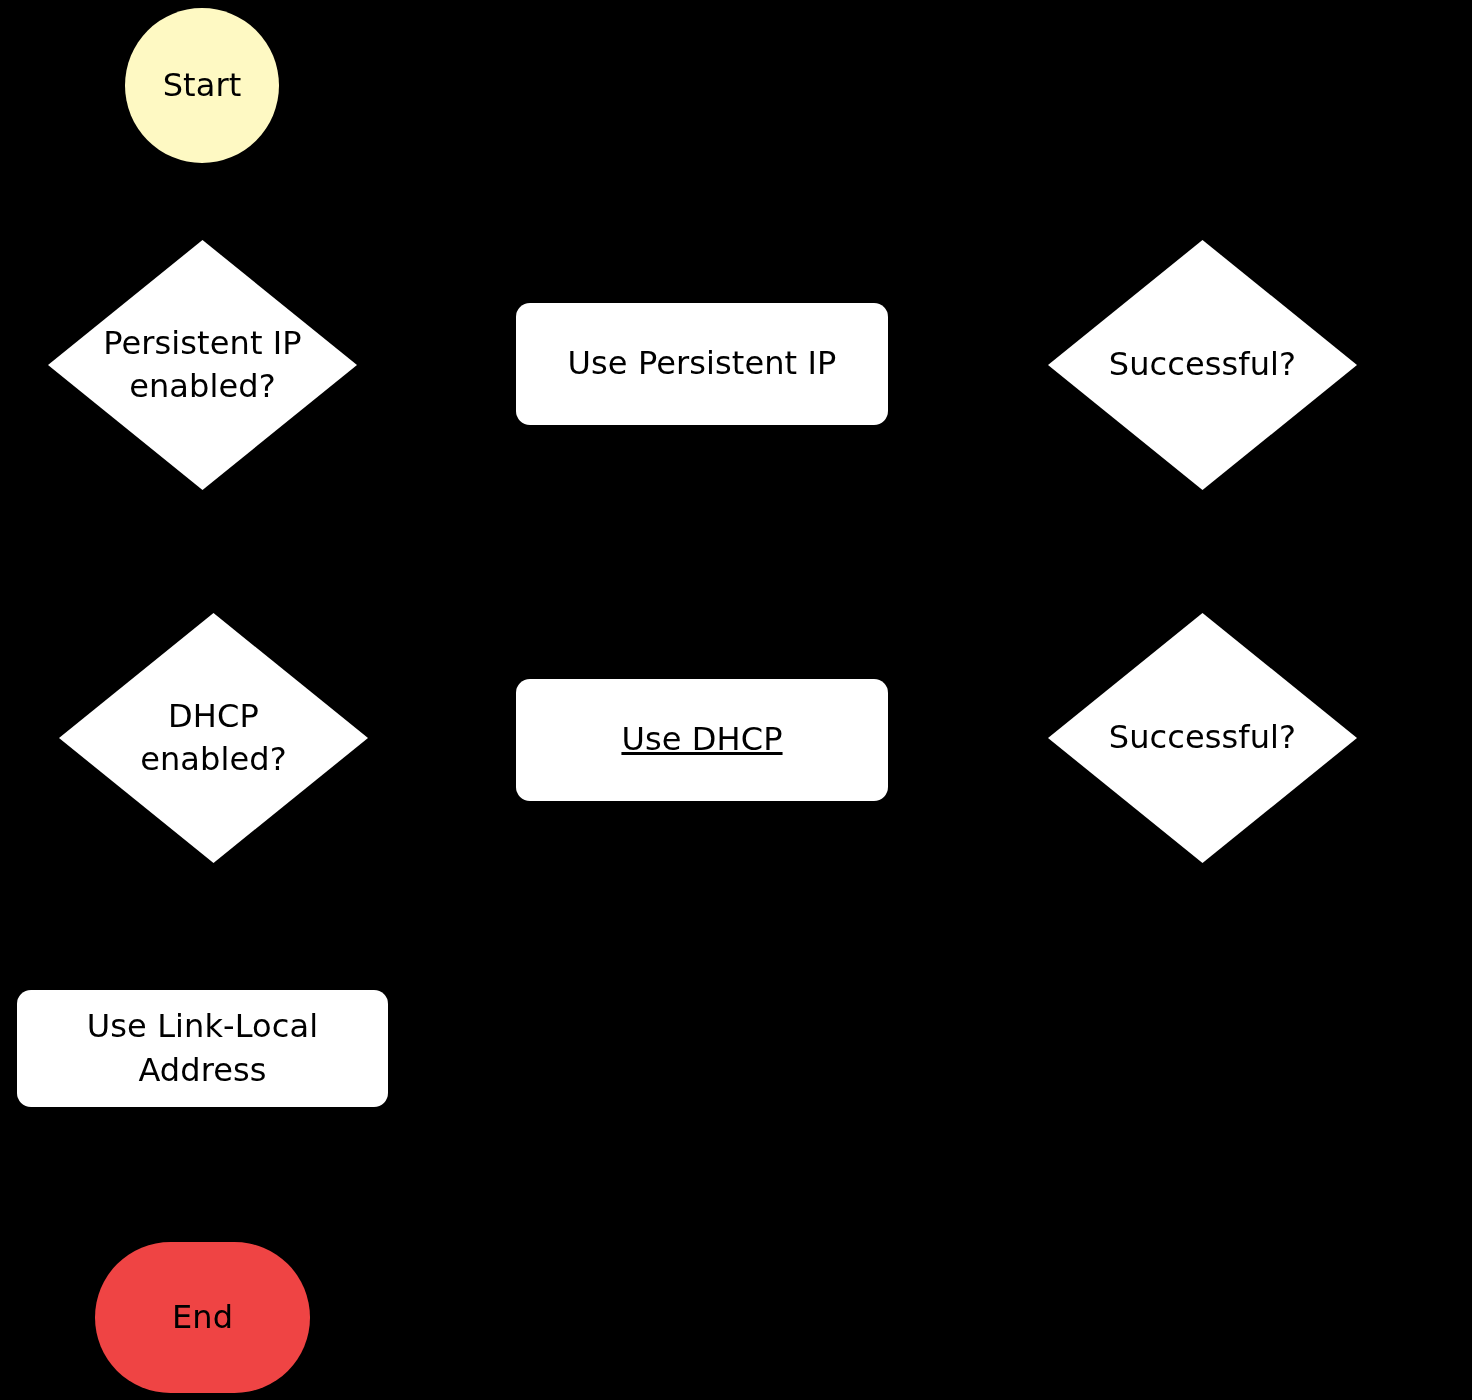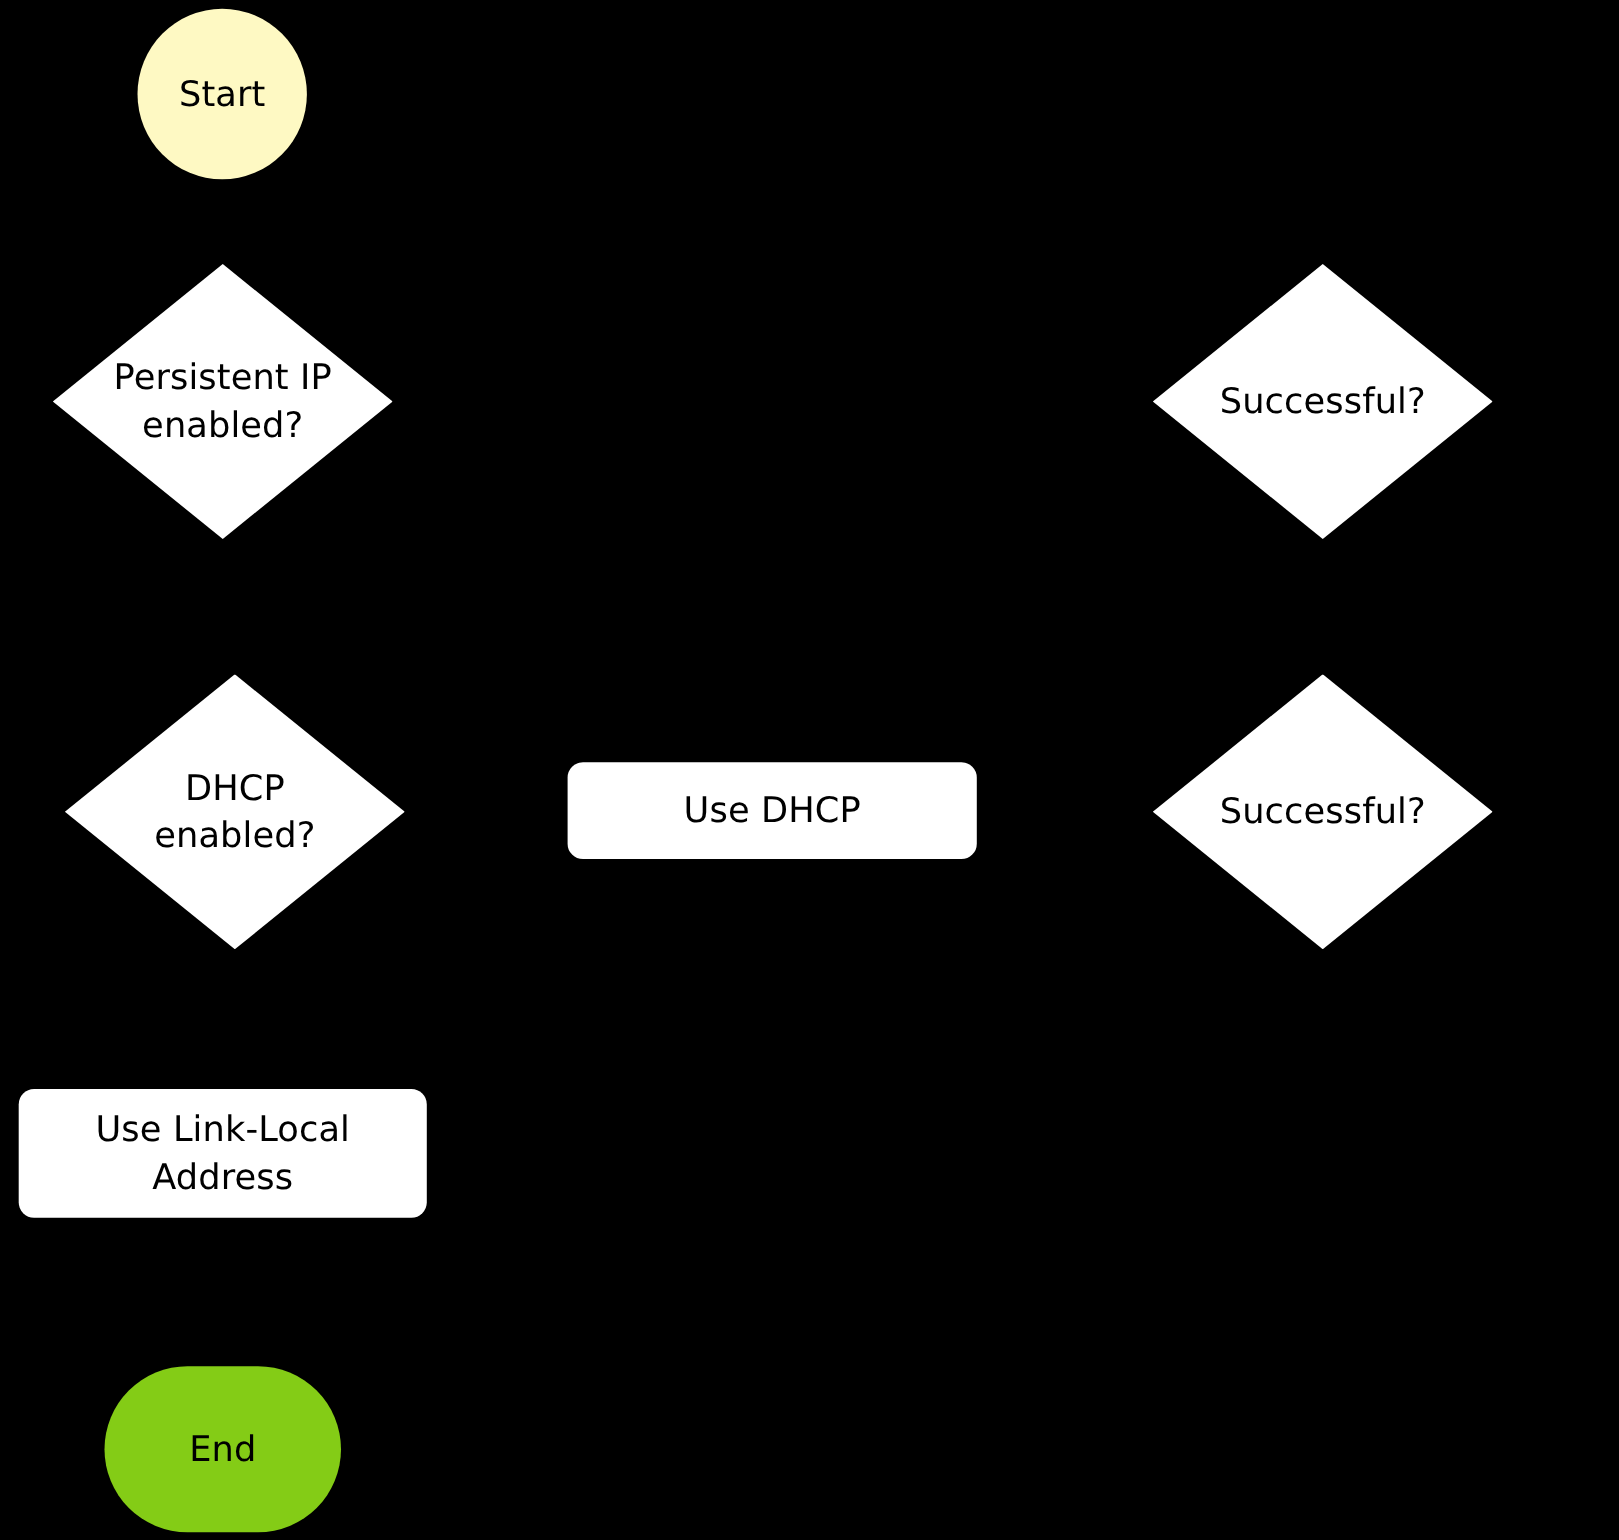--- a/index.html
+++ b/index.html
@@ -31,21 +31,21 @@
   }
 
   
   .node-circle {
     background: #fef9c3;
     border-radius: 50%;
   }
 
   
   .node-stadium {
-    background: #84cc16;
+    background: #ef4444;
     border-radius: 999px;
   }
 
   
   .node-process {
     background: #ffffff;
     border-radius: 14px;
   }
 
   
@@ -95,31 +95,34 @@
 
   <div class="node node-circle" style="left:125px; top:8px; width:154px; height:155px;">
     <span class="node-label">Start</span>
   </div>
 
   <div class="node node-decision" style="left:48px; top:240px; width:309px; height:250px;">
     <span class="node-label">Persistent IP
 enabled?</span>
   </div>
 
+  <div class="node node-process" style="left:516px; top:303px; width:372px; height:122px;">
+    <span class="node-label">Use Persistent IP</span>
+  </div>
 
   <div class="node node-decision" style="left:1048px; top:240px; width:309px; height:250px;">
     <span class="node-label">Successful?</span>
   </div>
 
   <div class="node node-decision" style="left:59px; top:613px; width:309px; height:250px;">
     <span class="node-label">DHCP
 enabled?</span>
   </div>
 
-  <div class="node node-process" style="left:516px; top:693px; width:372px; height:88px;">
+  <div class="node node-process" style="left:516px; top:679px; width:372px; height:122px;text-decoration:underline;">
     <span class="node-label">Use DHCP</span>
   </div>
 
   <div class="node node-decision" style="left:1048px; top:613px; width:309px; height:250px;">
     <span class="node-label">Successful?</span>
   </div>
 
   <div class="node node-process" style="left:17px; top:990px; width:371px; height:117px;">
     <span class="node-label">Use Link-Local
 Address</span>

